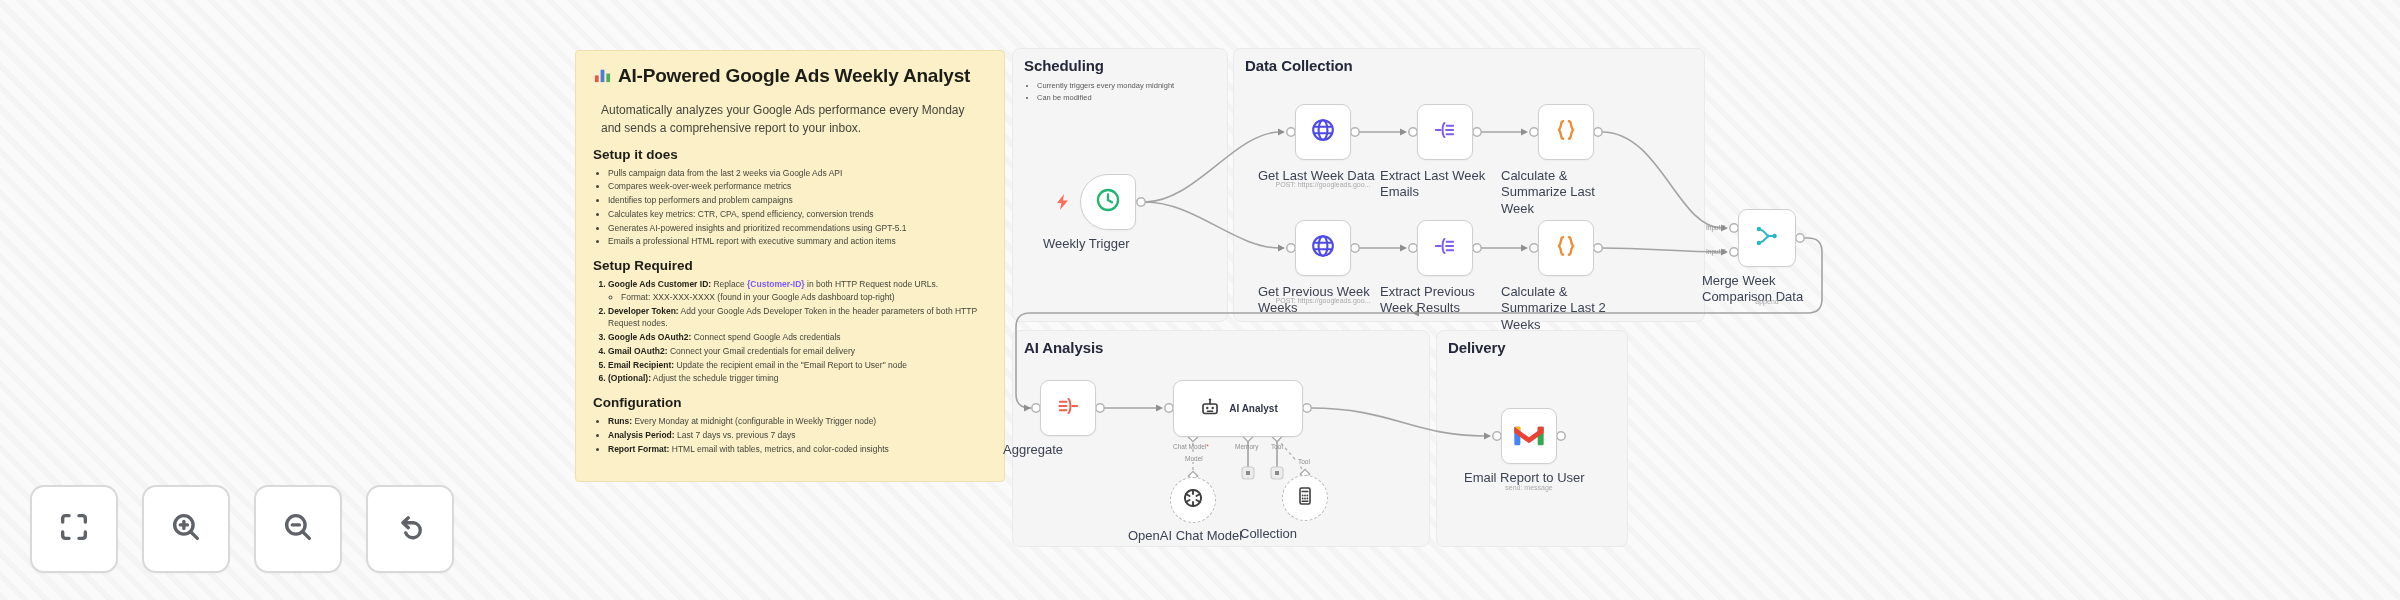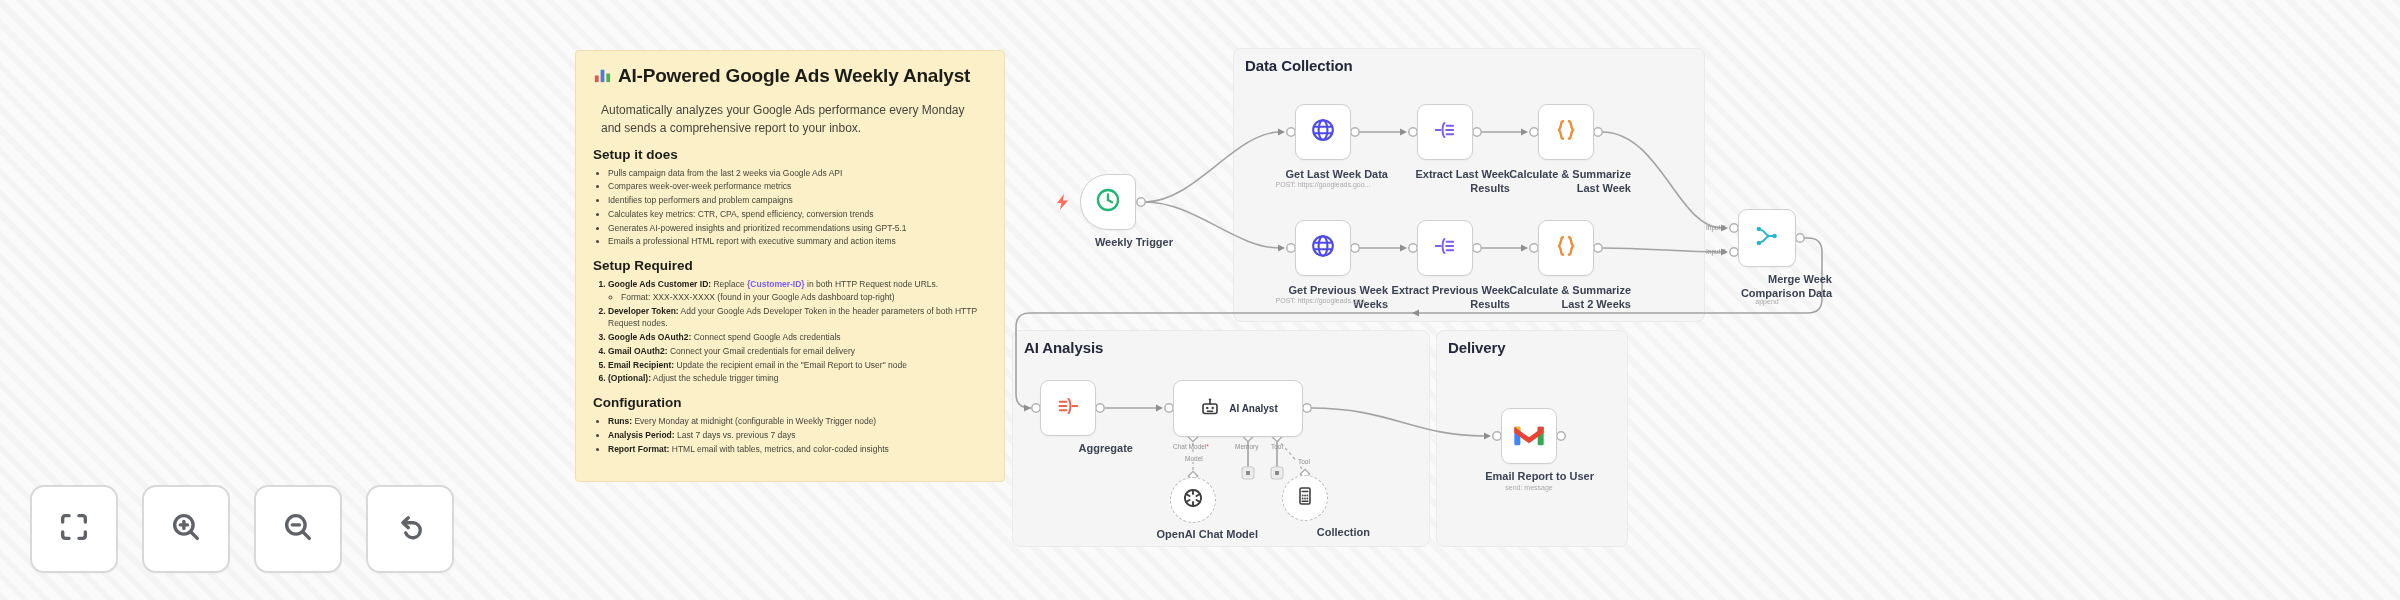--- a/index.html
+++ b/index.html
@@ -40,32 +40,39 @@
   .diamond{fill:#ffffff;stroke:#a8a8a8;stroke-width:1.3;}
   .endcap{fill:#ececec;stroke:#cdcdcd;stroke-width:1.2;}
   
   .node{position:absolute;width:56px;height:56px;background:#ffffff;border:1.4px solid #cfcfcf;border-radius:9px;
     box-sizing:border-box;display:flex;align-items:center;justify-content:center;z-index:4;box-shadow:0 1px 2px rgba(0,0,0,0.04);cursor:pointer;}
   .node.trigger{border-radius:28px 9px 9px 28px;}
   .node.wide{width:130px;height:57px;gap:7px;}
   .node.wide .in-title{font-size:10px;font-weight:700;color:#30354a;}
   .subnode{position:absolute;width:46px;height:46px;background:#ffffff;border:1.4px dashed #b9b9b9;border-radius:50%;
     box-sizing:border-box;display:flex;align-items:center;justify-content:center;z-index:4;cursor:pointer;}
-  .node-label{position:absolute;z-index:5;width:130px;text-align:right;font-size:11px;font-weight:700;color:#3b4252;line-height:1.25;}
+  .node-label{position:absolute;z-index:5;width:130px;text-align:left;font-size:13px;font-weight:400;color:#3b4252;line-height:1.25;}
   .node-sub{position:absolute;z-index:5;width:140px;text-align:center;font-size:7px;font-weight:400;color:#a9a9a9;}
   .tiny{position:absolute;z-index:5;font-size:6.5px;color:#8f8f8f;white-space:nowrap;}
   .tiny .req{color:#e05353;}
   .tiny.bg{background:#f5f5f5;padding:0 2px;}
   .spark{position:absolute;z-index:5;}
 </style>
 </head>
 <body>
 
 <div class="stage">
 
+  <div class="panel" style="left:1012px;top:48px;width:216px;height:274px;">
+    <h3>Scheduling</h3>
+    <ul>
+      <li>Currently triggers every monday midnight</li>
+      <li>Can be modified</li>
+    </ul>
+  </div>
   <div class="panel" style="left:1233px;top:48px;width:472px;height:274px;">
     <h3>Data Collection</h3>
   </div>
   <div class="panel" style="left:1436px;top:330px;width:192px;height:217px;">
     <h3>Delivery</h3>
   </div>
   <div class="panel" style="left:1012px;top:330px;width:418px;height:217px;">
     <h3>AI Analysis</h3>
   </div>
 
@@ -301,21 +308,21 @@
       <rect x="37" y="8" width="9" height="28" rx="2" fill="#34A853"></rect>
       <polygon points="2,8 11,8 11,16" fill="#FBBC04"></polygon>
       <polygon points="37,8 46,8 37,16" fill="#EA4335"></polygon>
       <polygon points="2,8 24,24 46,8 46,17 24,33 2,17" fill="#EA4335"></polygon>
     </svg></span>
   </div>
 
   <div class="node-label" style="left:1043px;top:236px;">Weekly Trigger</div>
   <div class="node-label" style="left:1258px;top:168px;">Get Last Week Data</div>
   <div class="node-sub" style="left:1253px;top:181px;">POST: https://googleads.goo...</div>
-  <div class="node-label" style="left:1380px;top:168px;">Extract Last Week Results</div>
+  <div class="node-label" style="left:1380px;top:168px;">Extract Last Week Emails</div>
   <div class="node-label" style="left:1501px;top:168px;">Calculate &amp; Summarize Last Week</div>
   <div class="node-label" style="left:1258px;top:284px;">Get Previous Week Weeks</div>
   <div class="node-sub" style="left:1253px;top:297px;">POST: https://googleads.goo...</div>
   <div class="node-label" style="left:1380px;top:284px;">Extract Previous Week Results</div>
   <div class="node-label" style="left:1501px;top:284px;">Calculate &amp; Summarize Last 2 Weeks</div>
   <div class="node-label" style="left:1702px;top:273px;">Merge Week Comparison Data</div>
   <div class="node-sub" style="left:1697px;top:298px;">append</div>
   <div class="node-label" style="left:1003px;top:442px;">Aggregate</div>
   <div class="node-label" style="left:1128px;top:528px;">OpenAI Chat Model</div>
   <div class="node-label" style="left:1240px;top:526px;">Collection</div>

